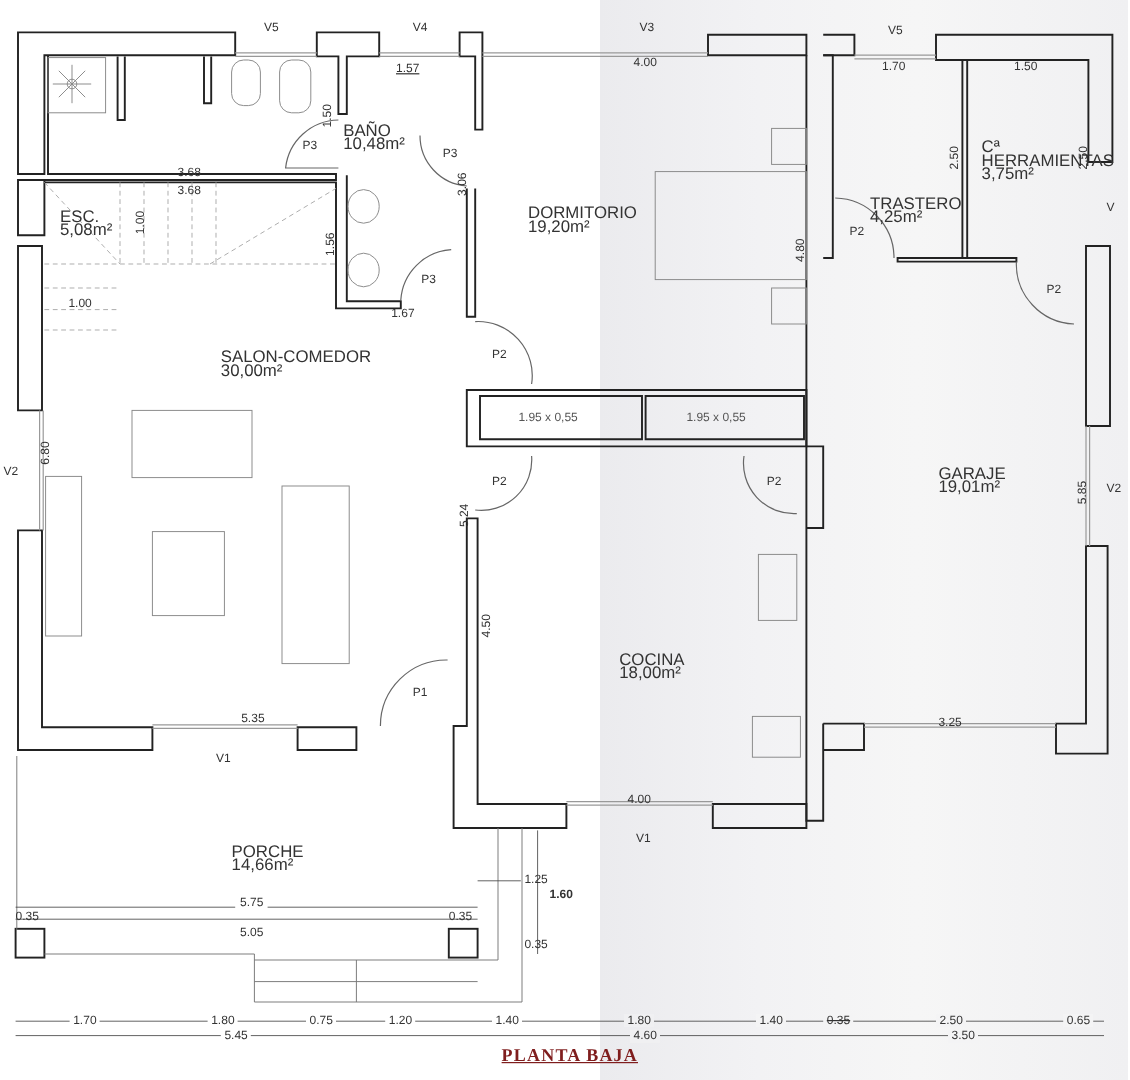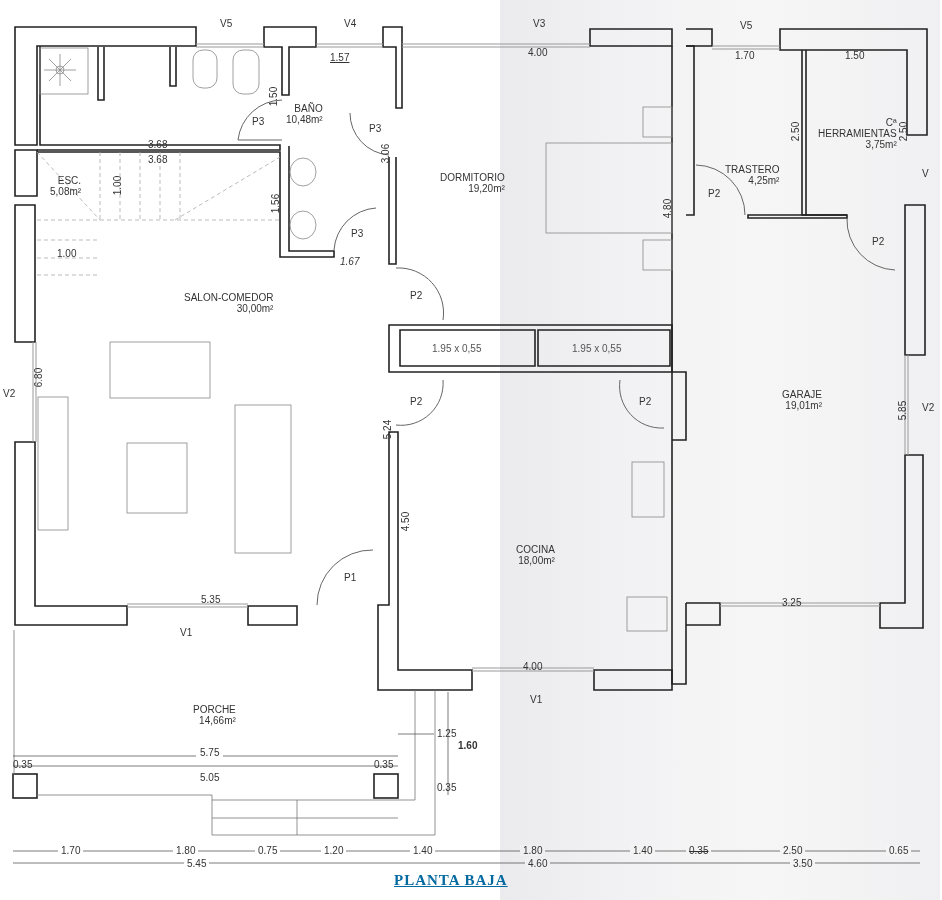--- a/index.html
+++ b/index.html
@@ -1,22 +1,22 @@
 <!DOCTYPE html>
 <html><head>
 <meta charset="utf-8">
 <style>
   html,body{margin:0;padding:0;background:#fff;}
   body{width:942px;height:900px;position:relative;overflow:hidden;font-family:"Liberation Sans",sans-serif;color:#222;}
   #plan{position:absolute;left:0;top:0;width:942px;height:900px;}
   .bg-shade{position:absolute;left:500px;top:0;width:440px;height:900px;background:linear-gradient(90deg,#ebebee 0%,#f2f2f4 30%,#f6f6f6 60%,#f0f0f2 100%);}
-  .lbl{position:absolute;font-size:10px;line-height:11px;text-align:right;white-space:nowrap;color:#333;}
+  .lbl{position:absolute;font-size:14px;line-height:11px;text-align:left;white-space:nowrap;color:#333;}
   .dim{position:absolute;font-size:10px;color:#333;white-space:nowrap;}
   .vdim{position:absolute;font-size:10px;color:#333;white-space:nowrap;transform:rotate(-90deg);transform-origin:center;}
-  .title{position:absolute;left:394px;top:872px;font-family:"Liberation Serif",serif;font-weight:bold;font-size:15px;text-decoration:underline;letter-spacing:1px;color:#0369a1;}
+  .title{position:absolute;left:418px;top:872px;font-family:"Liberation Serif",serif;font-weight:bold;font-size:15px;text-decoration:underline;letter-spacing:1px;color:#7f1d1d;}
 </style>
 </head>
 <body>
 
 <div class="bg-shade"></div>
 
 <svg id="plan" viewBox="0 0 942 900" xmlns="http://www.w3.org/2000/svg">
   <g fill="none" stroke="#222" stroke-width="1.6">
 
     <g>
@@ -197,21 +197,21 @@
 <span class="dim" style="left:330px;top:52px;text-decoration:underline;">1.57</span>
 <span class="dim" style="left:528px;top:47px;">4.00</span>
 <span class="dim" style="left:735px;top:50px;">1.70</span>
 <span class="dim" style="left:845px;top:50px;">1.50</span>
 <span class="vdim" style="left:264px;top:91px;">1.50</span>
 <span class="dim" style="left:148px;top:139px;">3.68</span>
 <span class="dim" style="left:148px;top:154px;">3.68</span>
 <span class="vdim" style="left:108px;top:180px;">1.00</span>
 <span class="dim" style="left:57px;top:248px;">1.00</span>
 <span class="vdim" style="left:266px;top:198px;">1.56</span>
-<span class="dim" style="left:340px;top:256px;font-style:italic;">1.67</span>
+<span class="dim" style="left:326px;top:256px;">1.67</span>
 <span class="vdim" style="left:376px;top:148px;">3.06</span>
 <span class="vdim" style="left:658px;top:203px;">4.80</span>
 <span class="vdim" style="left:786px;top:126px;">2.50</span>
 <span class="vdim" style="left:894px;top:126px;">2.50</span>
 <span class="vdim" style="left:29px;top:372px;">6.80</span>
 <span class="dim" style="left:201px;top:594px;">5.35</span>
 <span class="vdim" style="left:378px;top:424px;">5.24</span>
 <span class="vdim" style="left:396px;top:516px;">4.50</span>
 <span class="dim" style="left:523px;top:661px;">4.00</span>
 <span class="vdim" style="left:893px;top:405px;">5.85</span>

